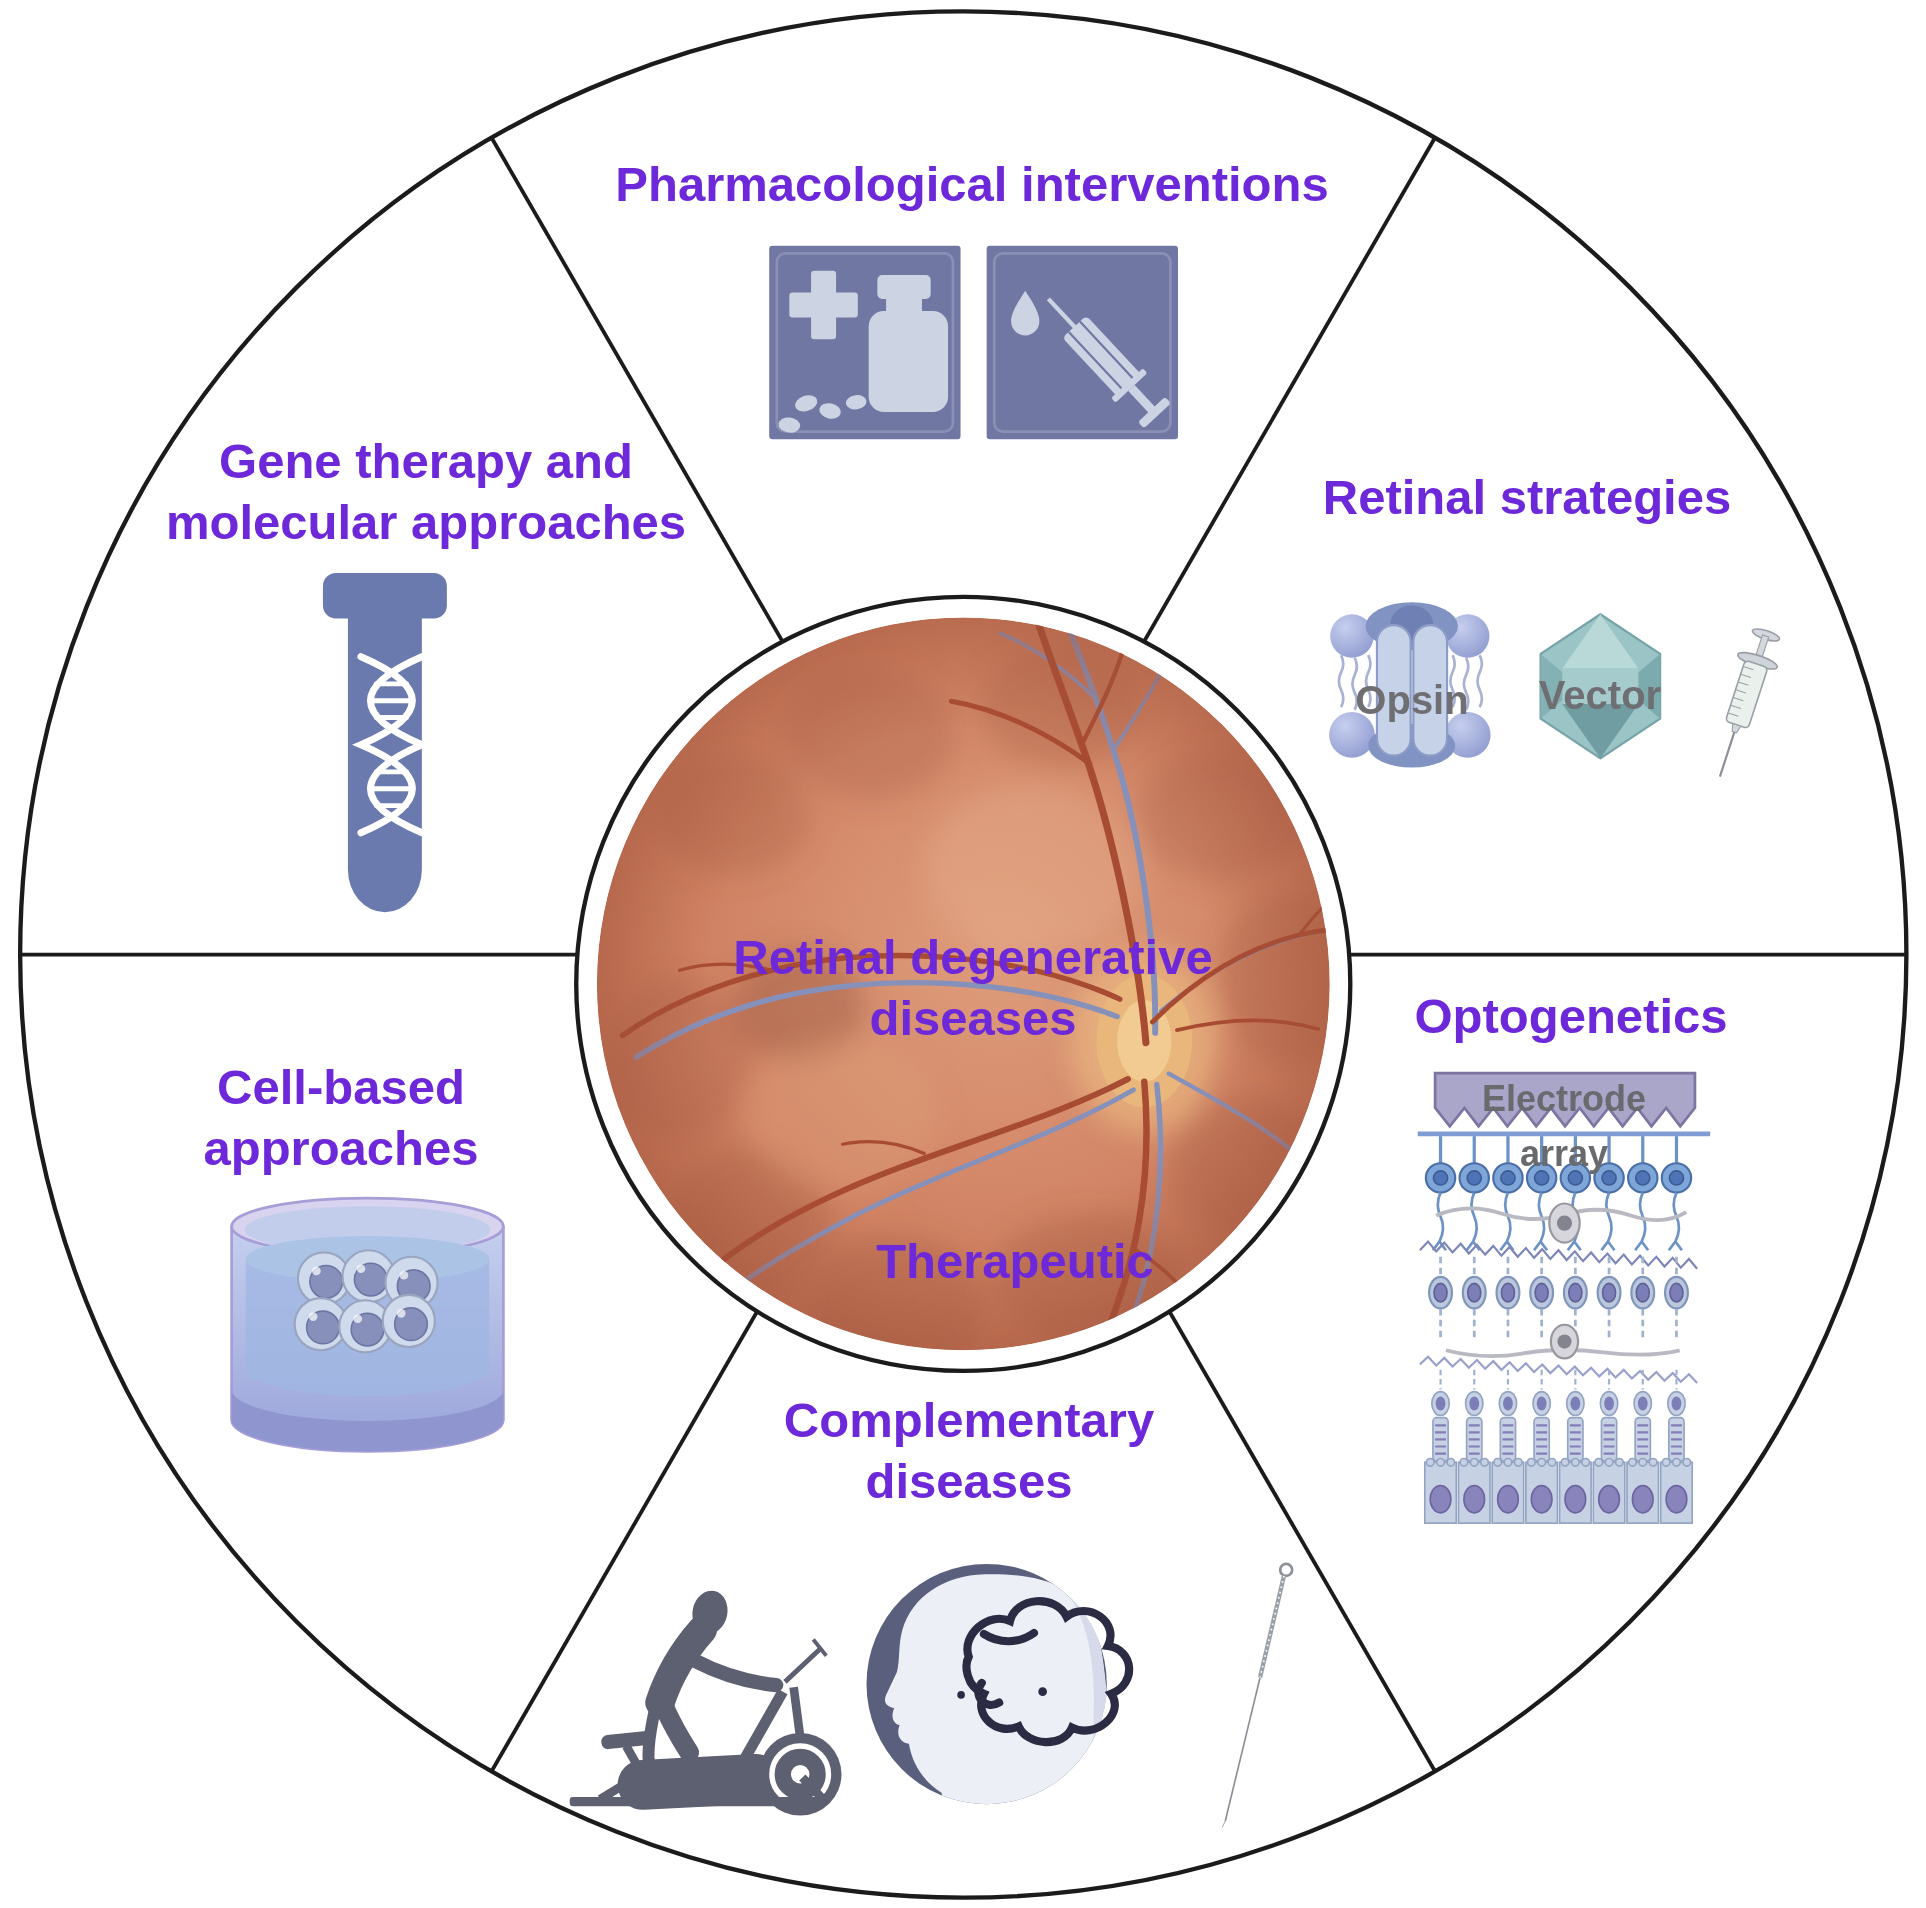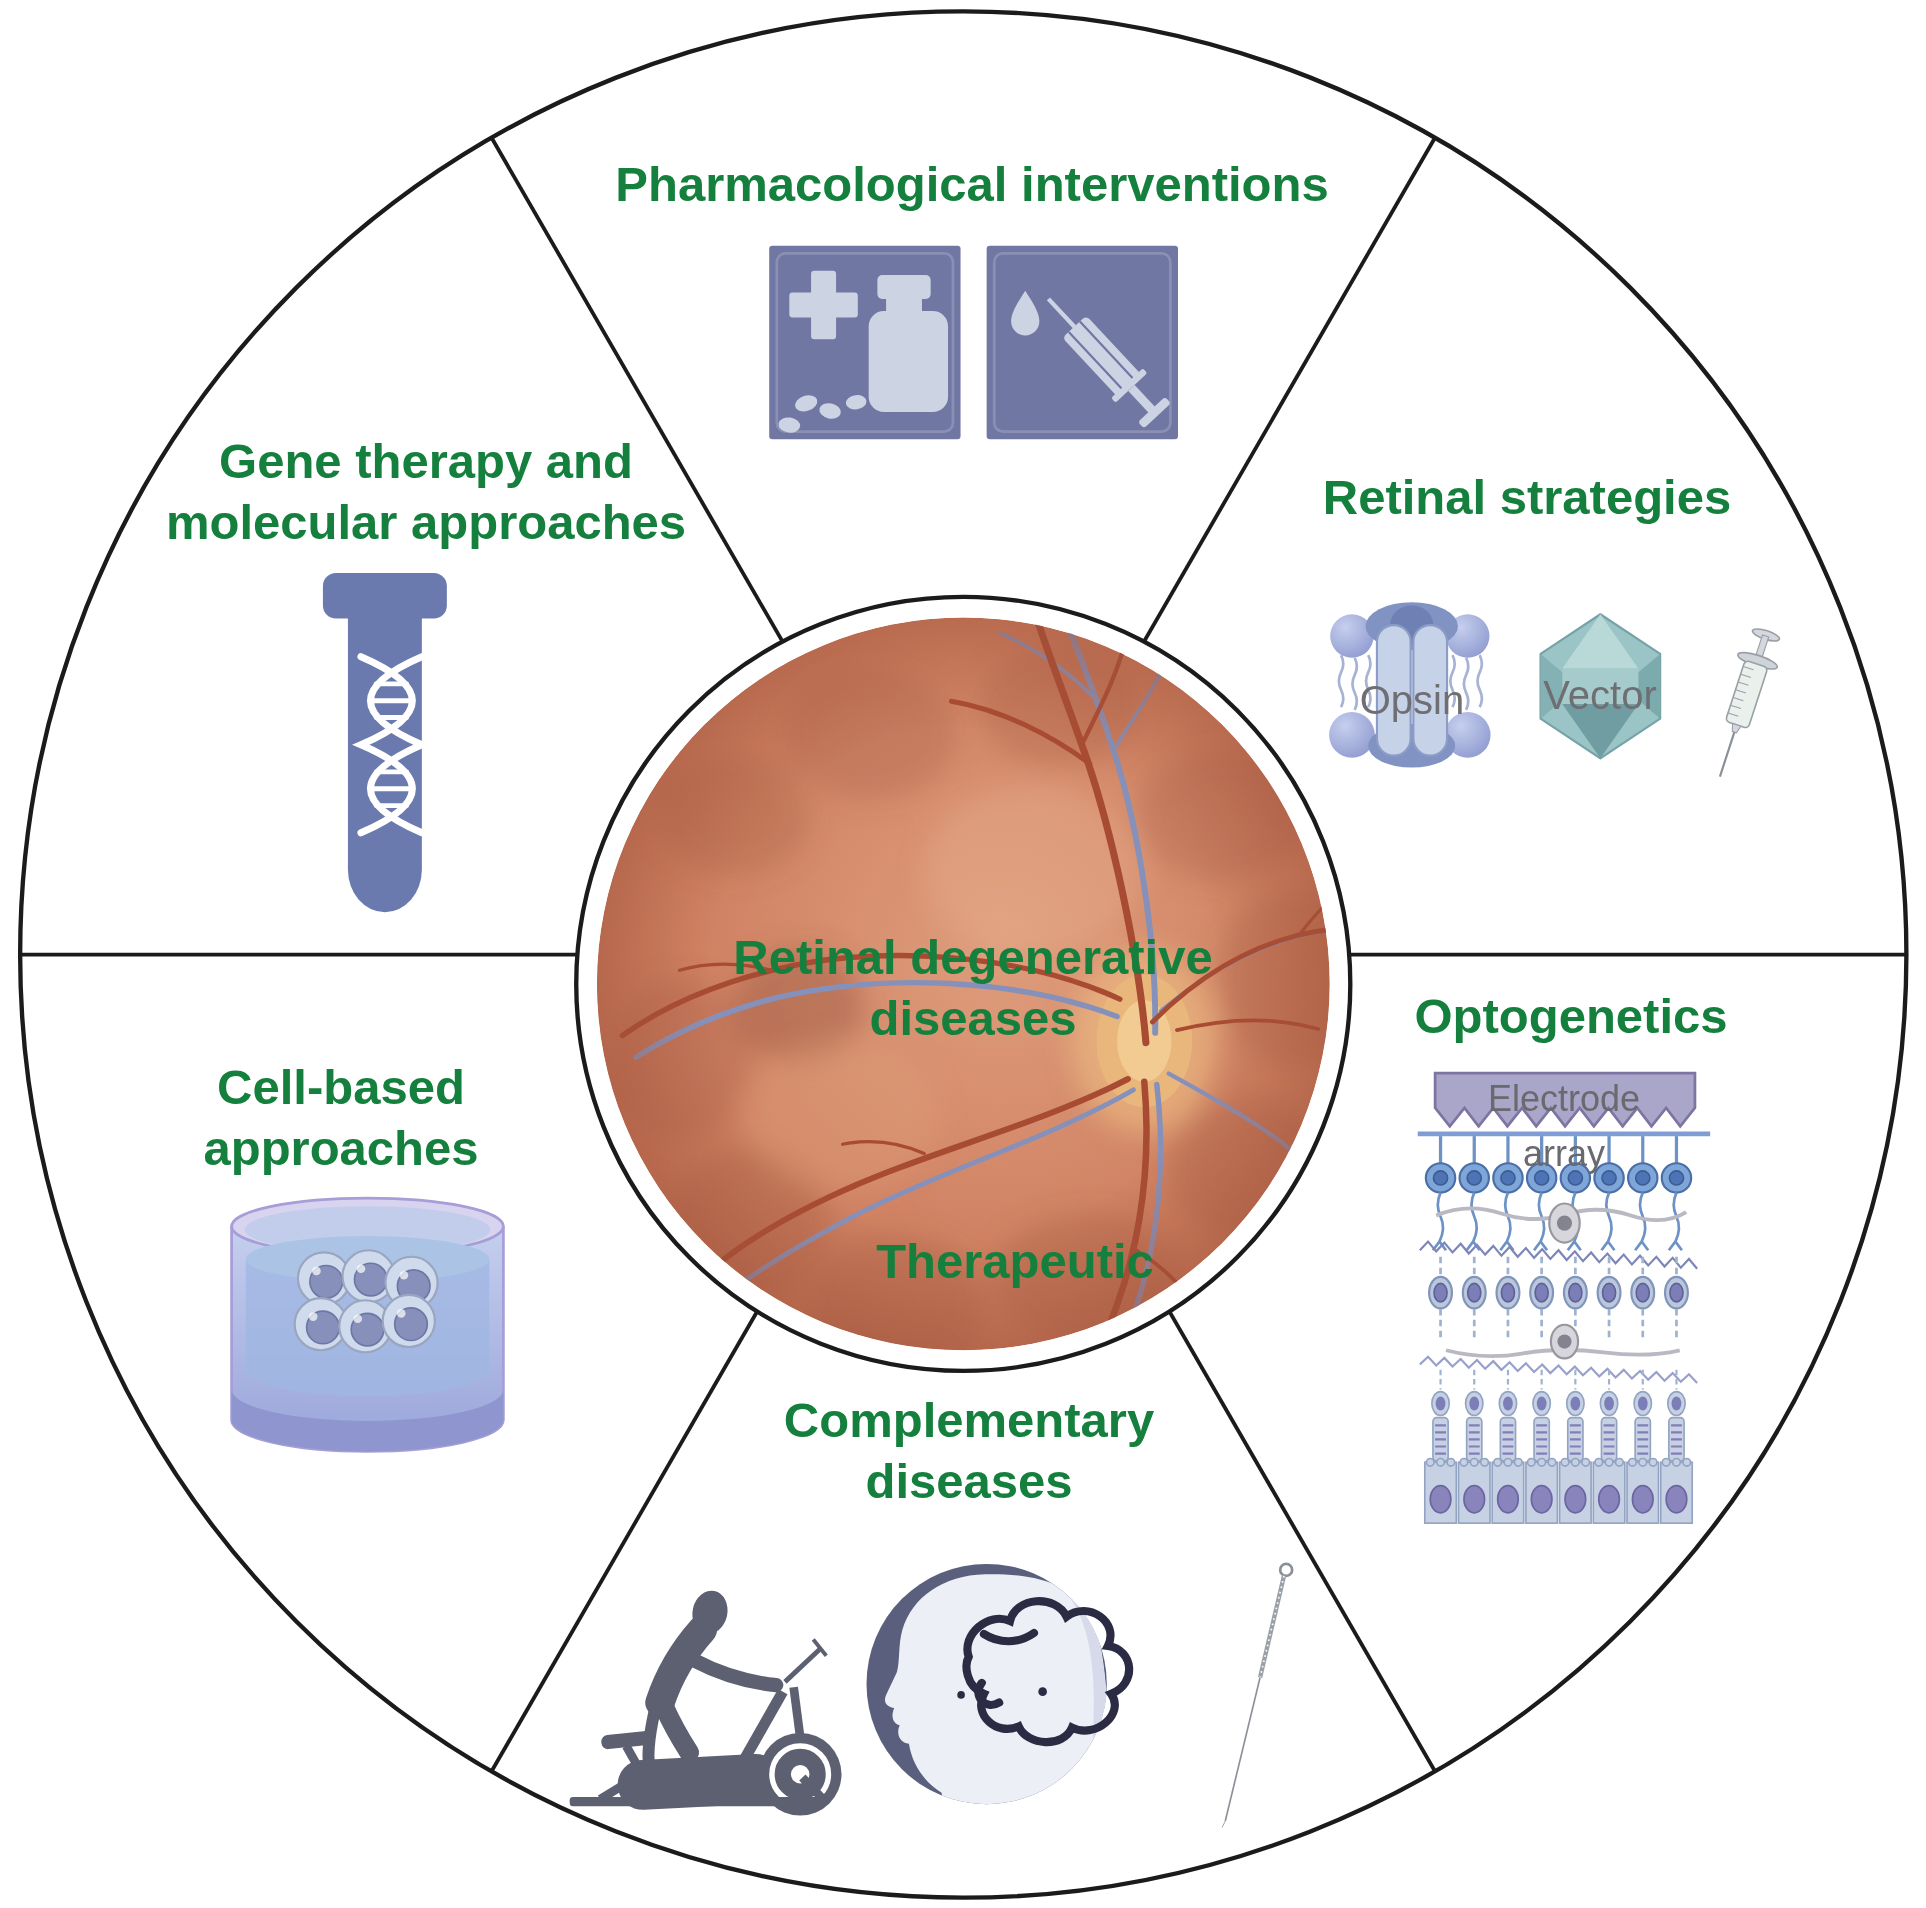--- a/index.html
+++ b/index.html
@@ -1,22 +1,22 @@
 <!DOCTYPE html>
 <html style="font-size:8.7px"><head>
 <meta charset="utf-8">
 <style>
   html,body{margin:0;padding:0;background:#fff;}
   #stage{position:relative;width:1926px;height:1908px;background:#fff;overflow:hidden;
          font-family:"Liberation Sans",sans-serif;}
   .layer{position:absolute;left:0;top:0;}
   .label{position:absolute;transform:translate(-50%,-50%);text-align:center;font-weight:bold;
-         color:#15803d;font-size:49px;line-height:1.24;white-space:nowrap;}
+         color:#6d28d9;font-size:49px;line-height:1.24;white-space:nowrap;}
   .label span{display:block;}
-  .grey-label{position:absolute;transform:translate(-50%,-50%);text-align:left;font-weight:normal;
+  .grey-label{position:absolute;transform:translate(-50%,-50%);text-align:left;font-weight:bold;
          color:#6f6f73;font-size:40px;white-space:nowrap;}
   .electrode-label{font-size:36px;color:#696a6e;}
 </style>
 </head>
 <body>
 
 <div id="stage">
 
 <svg class="layer" width="1926" height="1908" viewBox="0 0 3543 3510">
   <defs>

